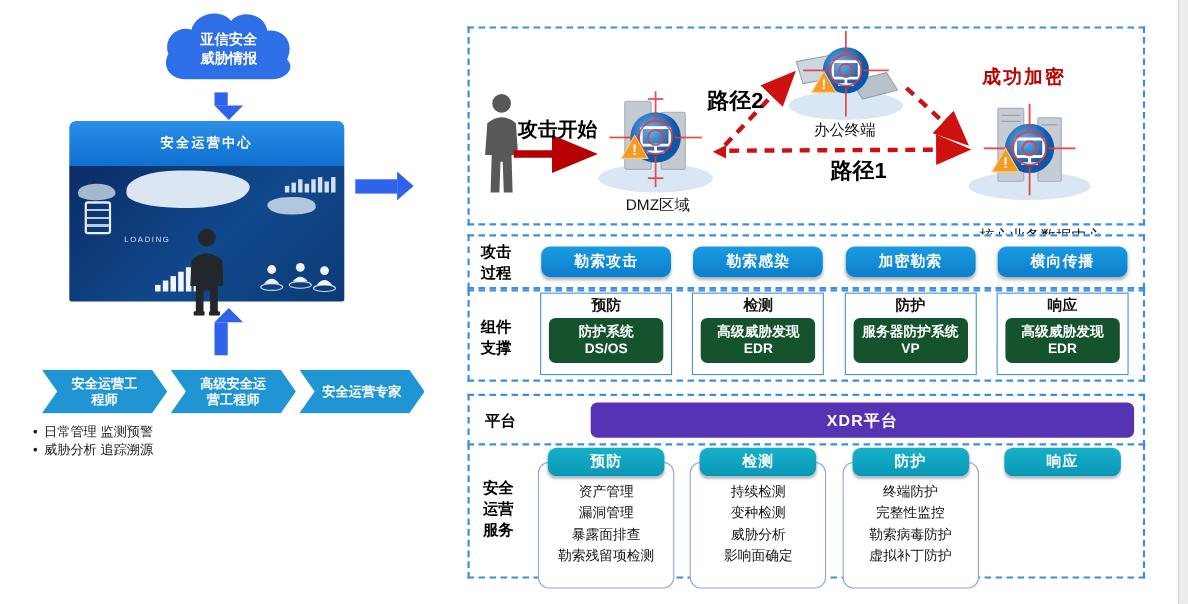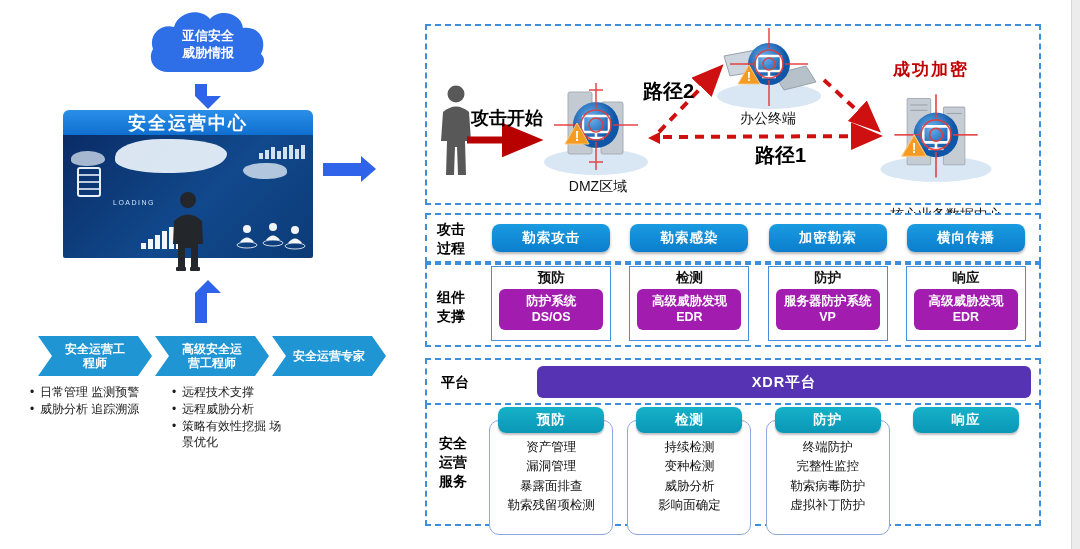--- a/index.html
+++ b/index.html
@@ -18,22 +18,22 @@
     color:#fff;font-weight:bold;font-size:13px;line-height:1.3;}
   .v-arrow{width:0;}
   .arrow-down-shaft{width:12px;height:12px;background:#2e63ea;margin:0 auto;}
   .arrow-down-head{width:0;height:0;border-left:13px solid transparent;border-right:13px solid transparent;border-top:13px solid #2e63ea;}
   .arrow-up-head{width:0;height:0;border-left:13px solid transparent;border-right:13px solid transparent;border-bottom:13px solid #2e63ea;}
   .arrow-up-shaft{width:12px;height:30px;background:#2e63ea;margin:0 auto;}
   .arrow-right-shaft{width:38px;height:13px;background:#2e63ea;}
   .arrow-right-head{width:0;height:0;border-top:13px solid transparent;border-bottom:13px solid transparent;border-left:15px solid #2e63ea;}
 
   .soc{left:63px;top:110px;width:250px;height:148px;}
-  .soc-header{height:25px;border-radius:6px 6px 0 0;background:linear-gradient(180deg,#2b8fe8,#0f6fd0);
-    color:#fff;font-weight:bold;font-size:18px;letter-spacing:2px;display:flex;align-items:center;justify-content:center;}
+  .soc-header{height:41px;border-radius:6px 6px 0 0;background:linear-gradient(180deg,#2b8fe8,#0f6fd0);
+    color:#fff;font-weight:bold;font-size:12px;letter-spacing:2px;display:flex;align-items:center;justify-content:center;}
   .soc-screen{position:relative;height:123px;background:linear-gradient(135deg,#0a2c66 0%,#11498c 55%,#0c3a77 100%);
     border-radius:0 0 2px 2px;}
   .blob{position:absolute;background:rgba(236,244,252,.92);}
   .blob1{left:52px;top:4px;width:112px;height:34px;border-radius:46% 54% 52% 48%/58% 48% 62% 42%;}
   .blob2{left:8px;top:16px;width:34px;height:15px;border-radius:50% 50% 55% 45%/55% 60% 45% 40%;opacity:.75;}
   .blob3{left:180px;top:28px;width:44px;height:16px;border-radius:55% 45% 50% 50%/50% 55% 45% 60%;opacity:.8;}
   .bars-left{position:absolute;left:78px;bottom:9px;display:flex;align-items:flex-end;gap:2px;}
   .bars-left i{display:block;width:5px;background:#fff;opacity:.95;}
   .bars-right{position:absolute;right:8px;top:10px;display:flex;align-items:flex-end;gap:2px;}
   .bars-right i{display:block;width:4px;background:#e9f2fb;opacity:.9;}
@@ -78,21 +78,21 @@
   .stage-btn{width:118px;height:28px;border-radius:8px;background:linear-gradient(180deg,#1a9be0,#0b7ecd);
     color:#fff;font-weight:bold;font-size:13.5px;display:flex;align-items:center;justify-content:center;
     box-shadow:0 2px 3px rgba(0,0,0,.3);letter-spacing:1px;}
 
   
   .components{left:425px;top:263px;width:612px;height:80px;}
   .components .sec-label{position:absolute;left:10px;top:23px;}
   .comp-row{position:absolute;left:55px;right:4px;top:1px;display:flex;justify-content:space-around;}
   .comp-card{width:118px;height:73px;background:#fff;border:1.5px solid #4a90d9;display:flex;flex-direction:column;align-items:center;}
   .comp-head{font-weight:bold;font-size:13.5px;margin-top:2px;}
-  .comp-prod{margin-top:2px;width:104px;border-radius:6px;background:#a21caf;color:#fff;font-weight:bold;
+  .comp-prod{margin-top:2px;width:104px;border-radius:6px;background:#14532d;color:#fff;font-weight:bold;
     font-size:12.5px;line-height:1.3;text-align:center;padding:4px 0;}
 
   
   .platform{left:425px;top:358px;width:612px;height:44px;}
   .platform .sec-label{position:absolute;left:14px;top:13px;}
   .xdr-bar{position:absolute;left:68px;right:8px;top:6px;bottom:6px;border-radius:6px;background:#5633b2;
     color:#fff;font-weight:bold;font-size:14.5px;display:flex;align-items:center;justify-content:center;letter-spacing:1px;margin-left:42px;}
 
   
   .services{left:425px;top:403px;width:612px;height:119px;}
@@ -202,25 +202,20 @@
   <div class="chev">
     <div>安全运营专家</div>
   </div>
 </div>
 
 <div class="abs role-bullets">
   <ul class="rb-col1">
     <li>日常管理 监测预警</li>
     <li>威胁分析 追踪溯源</li>
   </ul>
-  <ul class="rb-col2">
-    <li>远程技术支撑</li>
-    <li>远程威胁分析</li>
-    <li>策略有效性挖掘 场景优化</li>
-  </ul>
 </div>
 
 <div class="abs dbox scenario">
 
   <svg class="abs" style="left:8px;top:58px;" width="42" height="96" viewBox="0 0 42 96">
     <g fill="#585858">
       <circle cx="21" cy="10" r="8.5"></circle>
       <path d="M8 28 Q21 17 34 28 L36 57 L30 57 L31 91 L23 91 L22 63 L20 63 L19 91 L11 91 L12 57 L6 57 Z"></path>
     </g>
   </svg>

